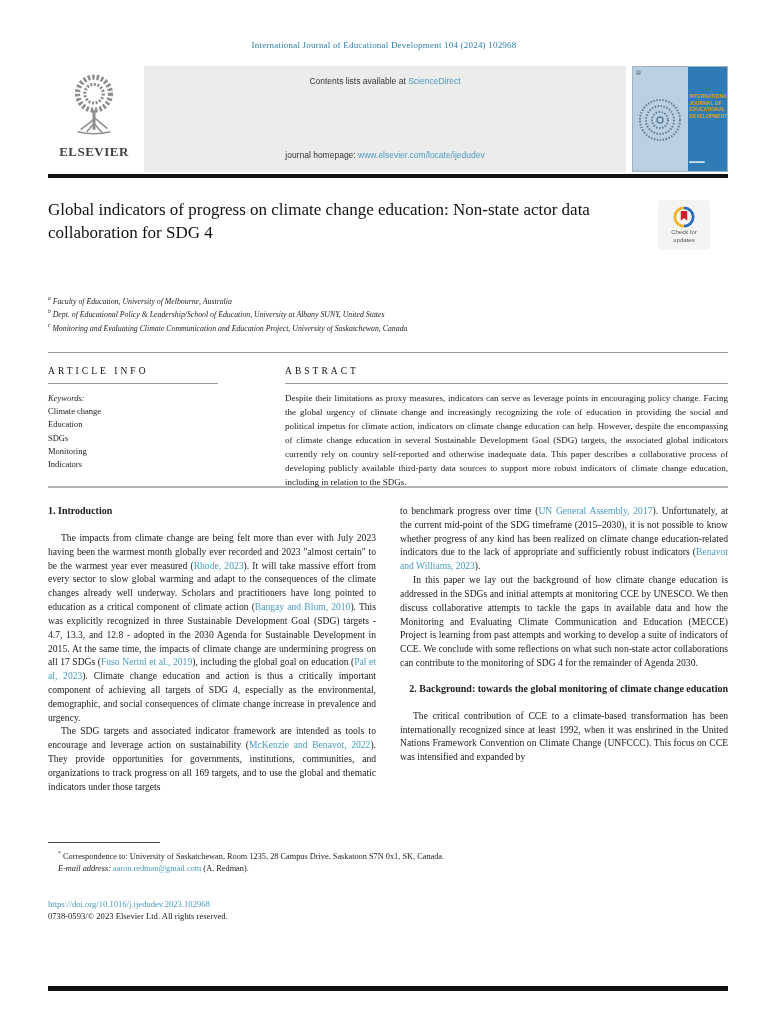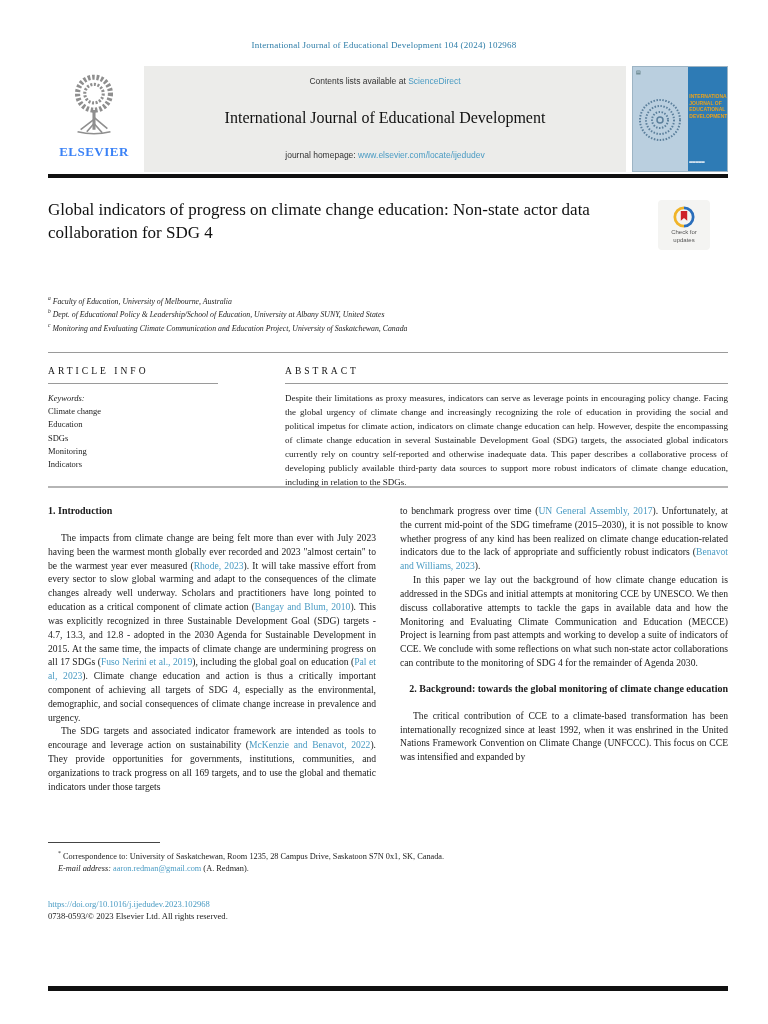--- a/index.html
+++ b/index.html
@@ -6,21 +6,21 @@
   .page{position:relative;width:768px;height:1024px;background:#ffffff;overflow:hidden;
         font-family:"Liberation Serif","DejaVu Serif",serif;color:#1a1a1a;border-radius:30px;}
 
   
   .masthead{position:absolute;left:0;right:0;top:40px;text-align:center;
             font-size:9px;color:#2f7ea8;letter-spacing:.2px;}
 
   
   .header-row{position:absolute;left:48px;top:66px;width:680px;height:106px;display:flex;}
   .logo-col{width:92px;display:flex;flex-direction:column;align-items:center;justify-content:flex-start;padding-top:4px;}
-  .logo-text{font-size:13px;font-weight:bold;color:#3b82f6;letter-spacing:.5px;margin-top:2px;}
+  .logo-text{font-size:13px;font-weight:bold;color:#404040;letter-spacing:.5px;margin-top:2px;}
   .gray-box{flex:1;background:#ececea;margin-left:4px;display:flex;flex-direction:column;
             align-items:center;justify-content:space-between;padding:10px 8px 12px 8px;box-sizing:border-box;}
   .contents-line{font-family:"Liberation Sans",sans-serif;font-size:8.5px;color:#333;}
   .journal-title{font-size:16px;color:#111;}
   .homepage-line{font-family:"Liberation Sans",sans-serif;font-size:8.5px;color:#333;}
   .link{color:#4a9bc3;text-decoration:none;cursor:pointer;text-align:right;}
   .cover{width:96px;height:106px;margin-left:6px;position:relative;background:#bacfdf;
          border:1px solid #9db4c4;box-sizing:border-box;overflow:hidden;}
   .cover-right{position:absolute;right:0;top:0;width:42%;height:100%;background:#2e7bb5;}
   .cover-title{position:absolute;right:2px;top:26px;width:38%;
@@ -102,21 +102,20 @@
         </g>
       </svg>
       <div class="logo-text">ELSEVIER</div>
     </div>
 
     <div class="gray-box">
       <div class="contents-line">
         <span>Contents lists available at</span>
         <span class="link">ScienceDirect</span>
       </div>
-      <div class="journal-title">International Journal of Educational Development</div>
       <div class="homepage-line">
         <span>journal homepage:</span>
         <span class="link">www.elsevier.com/locate/ijedudev</span>
       </div>
     </div>
 
     <div class="cover">
       <div class="cover-mark">▤</div>
       <svg width="54" height="54" viewBox="0 0 54 54" style="position:absolute;left:0;top:26px;">
         <g fill="none" stroke="#5b7f9b">

